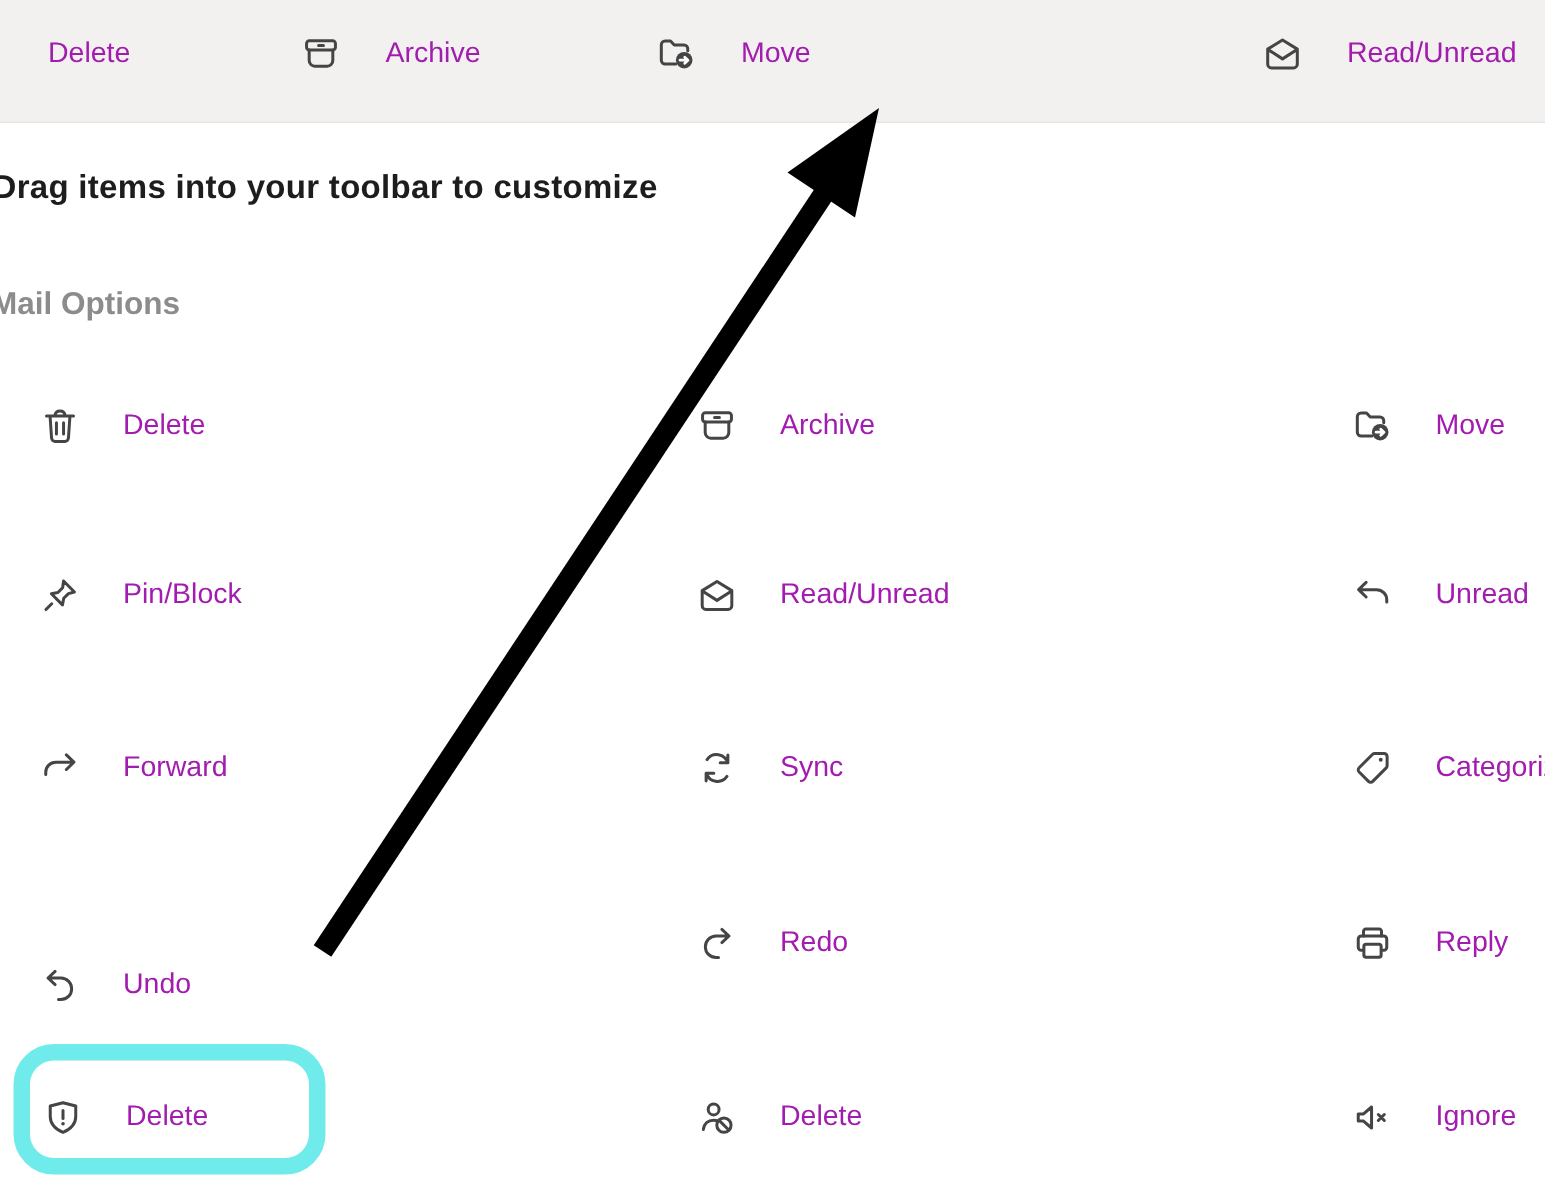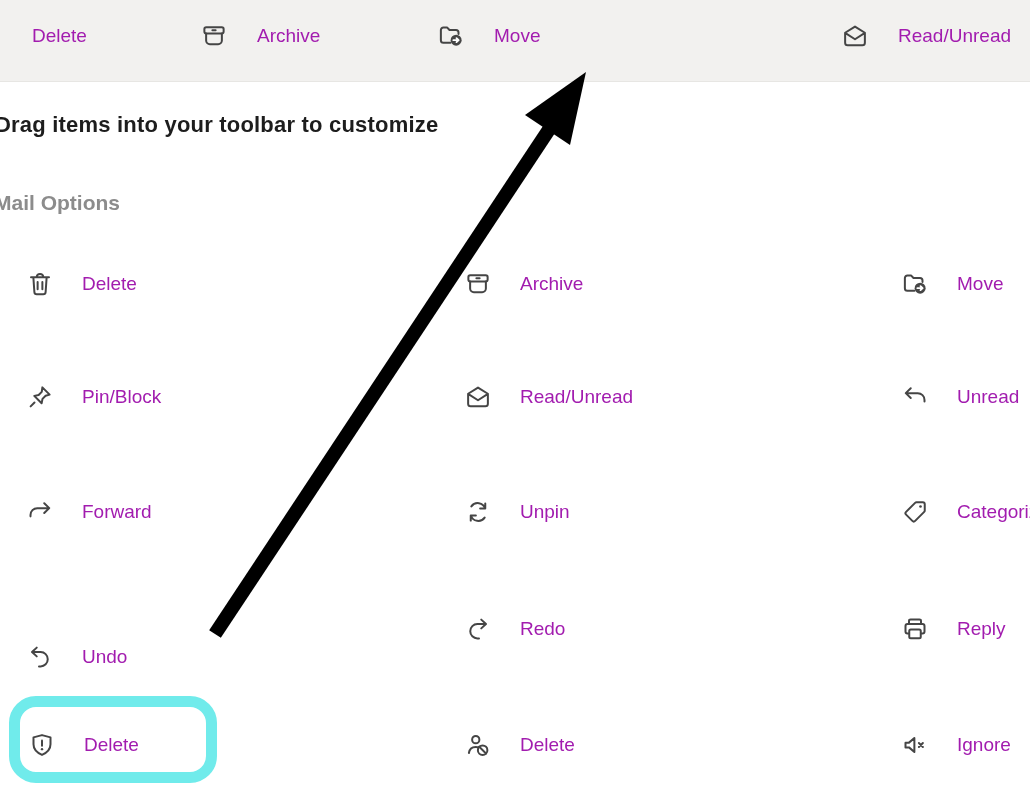--- a/index.html
+++ b/index.html
@@ -179,21 +179,21 @@
 <div class="cell" style="left:25px;top:493px">
   <svg class="ic">
       <use href="#i-forward"></use>
     </svg>
   <span class="lbl">Forward</span>
 </div>
 <div class="cell" style="left:463px;top:493px">
   <svg class="ic">
       <use href="#i-sync"></use>
     </svg>
-  <span class="lbl">Unpin</span>
+  <span class="lbl">Sync</span>
 </div>
 <div class="cell" style="left:900px;top:493px">
   <svg class="ic">
       <use href="#i-tag"></use>
     </svg>
   <span class="lbl">Categorize</span>
 </div>
 
 <div class="cell" style="left:25px;top:638px">
   <svg class="ic">

